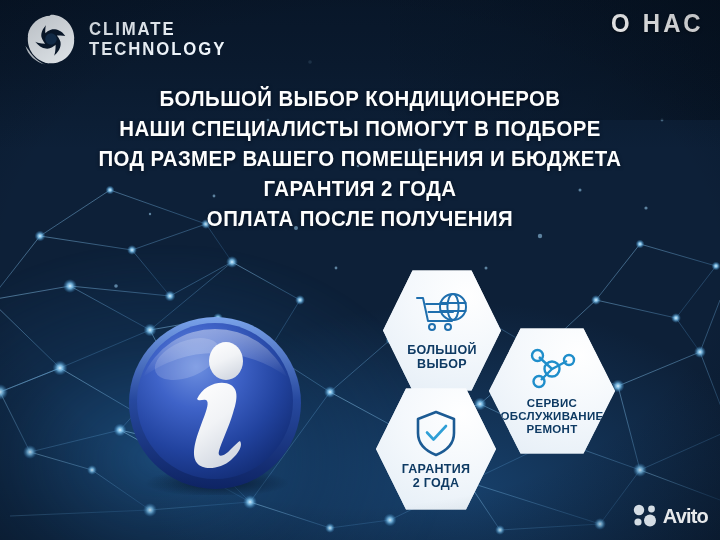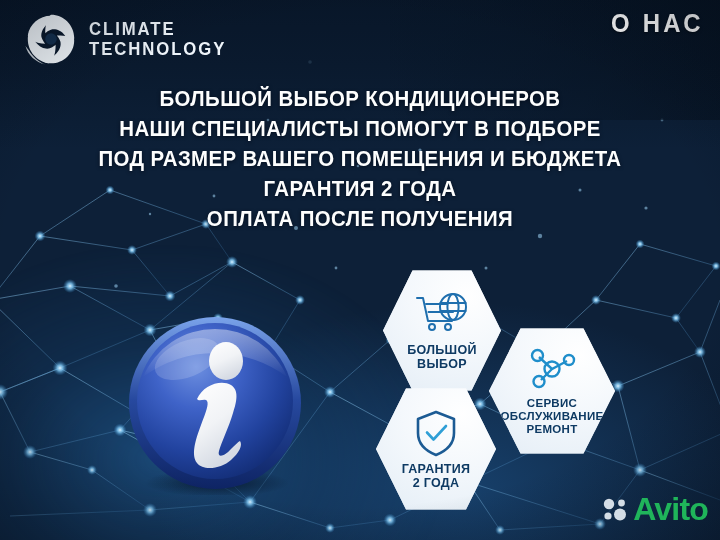--- a/index.html
+++ b/index.html
@@ -121,23 +121,23 @@
   #hex-warranty{left:376px;top:386px;width:120px;height:126px;}
   #hex-warranty .hex-label{font-size:12.5px;margin-top:4px;}
 
   
   .avito{
     position:absolute;right:12px;bottom:12px;
     display:flex;align-items:center;gap:5px;
     opacity:.9;
   }
   .avito-word{
-    color:#22c55e;
+    color:#ffffff;
     font-family:"Liberation Sans","DejaVu Sans",sans-serif;
-    font-size:32px;font-weight:bold;letter-spacing:-.8px;
+    font-size:20px;font-weight:bold;letter-spacing:-.8px;
   }
 </style>
 </head>
 <body>
 
 <div id="stage">
 
   <div class="bg-base"></div>
   <div class="bg-glow-left"></div>
   <div class="bg-glow-bottom"></div>

